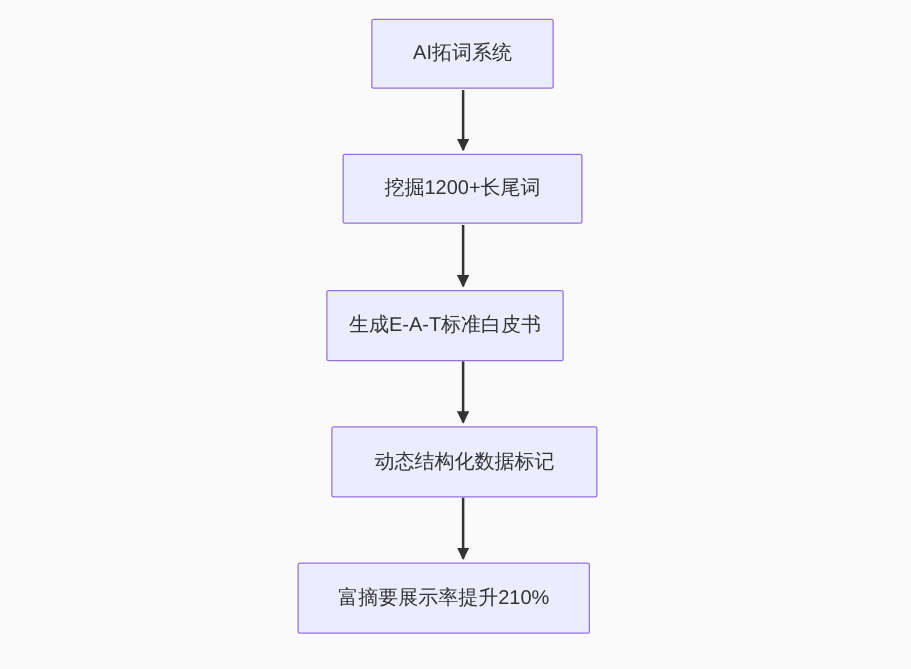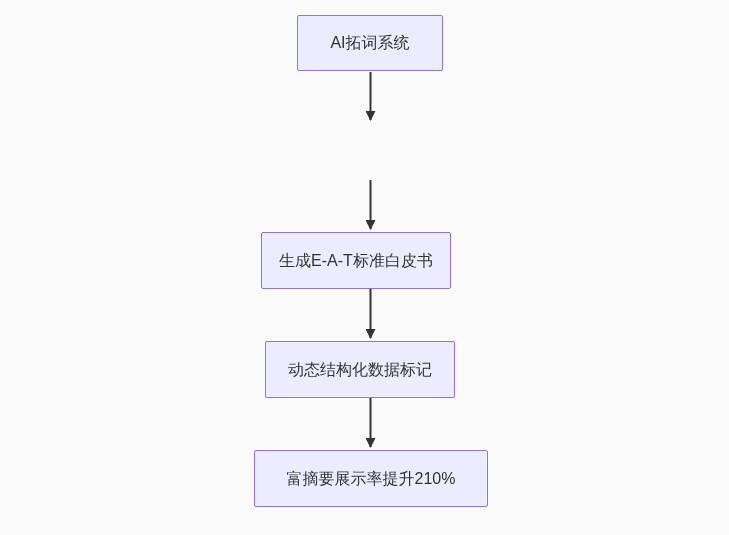--- a/index.html
+++ b/index.html
@@ -62,26 +62,29 @@
     <line x1="370.5" y1="72" x2="370.5" y2="120" stroke="#333333" stroke-width="2" marker-end="url(#arrowhead)"></line>
     <line x1="370.5" y1="180" x2="370.5" y2="229" stroke="#333333" stroke-width="2" marker-end="url(#arrowhead)"></line>
     <line x1="370.5" y1="289" x2="370.5" y2="338" stroke="#333333" stroke-width="2" marker-end="url(#arrowhead)"></line>
     <line x1="370.5" y1="398" x2="370.5" y2="447" stroke="#333333" stroke-width="2" marker-end="url(#arrowhead)"></line>
   </svg>
 
   <div class="node" style="left:297px; top:15px; width:146px; height:56px;">
     <span class="node-label">AI拓词系统</span>
   </div>
 
+  <div class="node" style="left:274px; top:123px; width:192px; height:56px;">
+    <span class="node-label">挖掘1200+长尾词</span>
+  </div>
 
   <div class="node" style="left:261px; top:232px; width:190px; height:57px;">
     <span class="node-label">生成E-A-T标准白皮书</span>
   </div>
 
-  <div class="node" style="left:265px; top:341px; width:190px; height:57px;">
+  <div class="node" style="left:265px; top:341px; width:213px; height:57px;">
     <span class="node-label">动态结构化数据标记</span>
   </div>
 
-  <div class="node" style="left:254px; top:450px; width:234px; height:57px;">
+  <div class="node" style="left:238px; top:450px; width:234px; height:57px;">
     <span class="node-label">富摘要展示率提升210%</span>
   </div>
 
 </div>
 
 </body></html>

